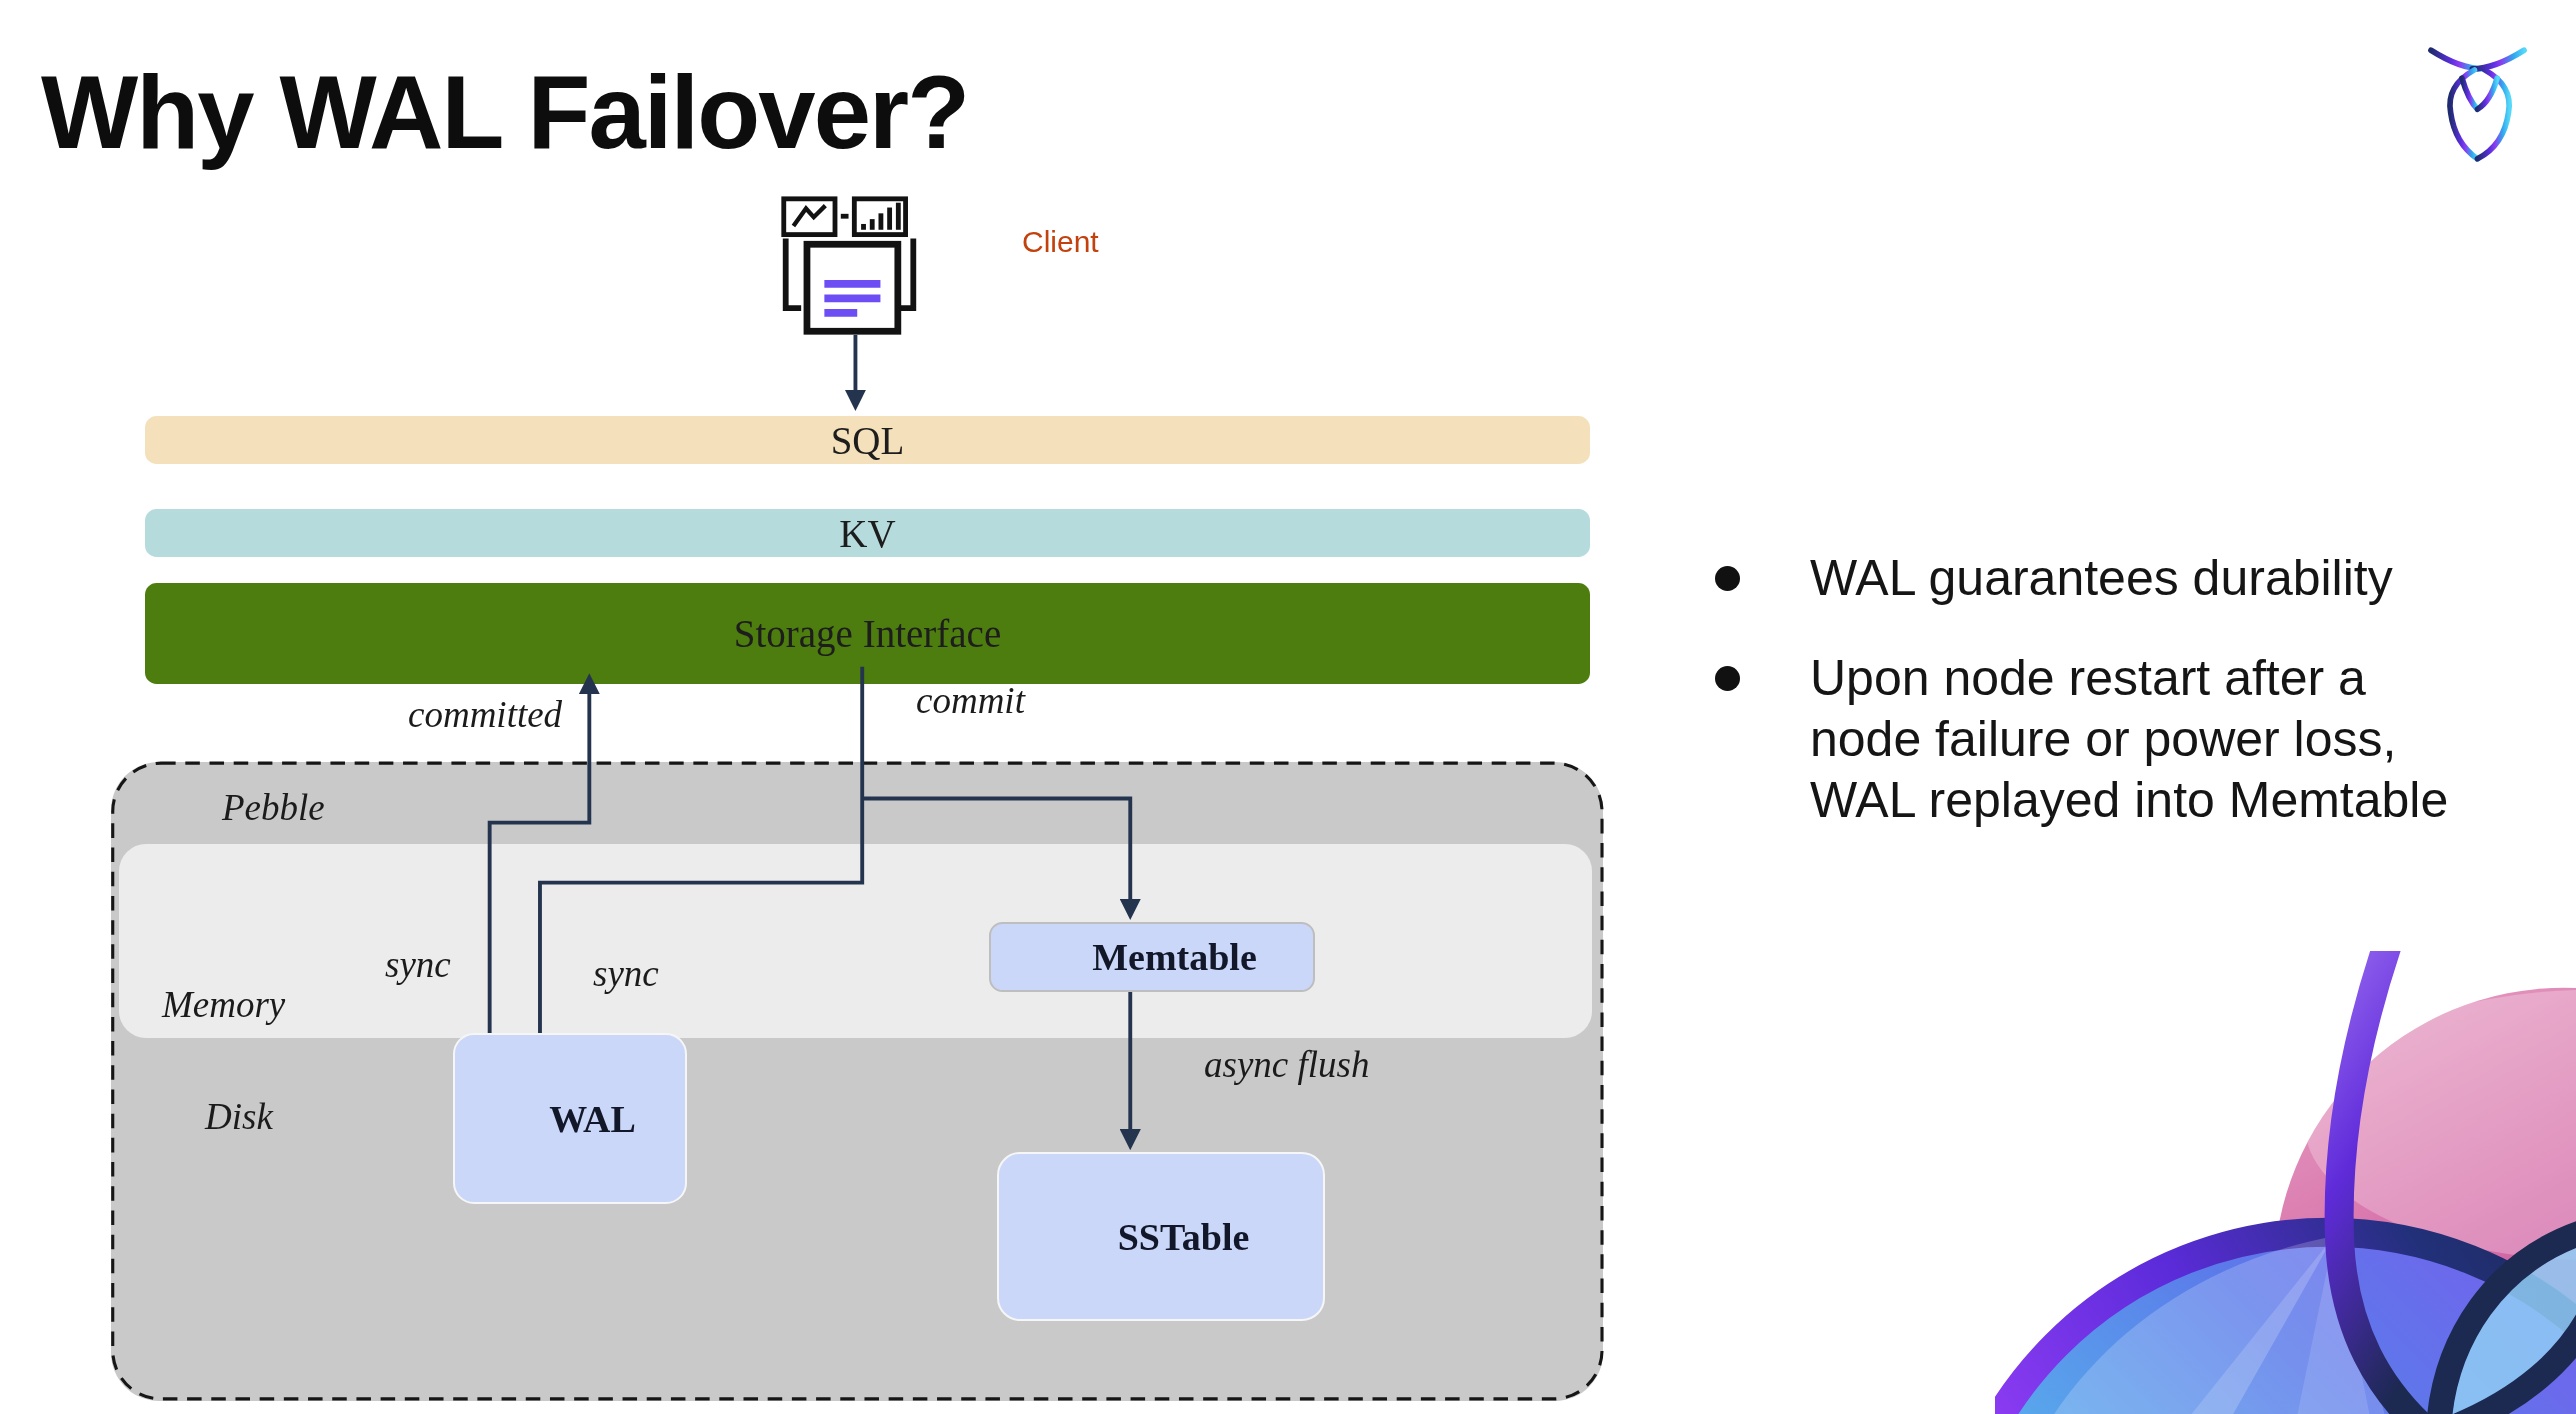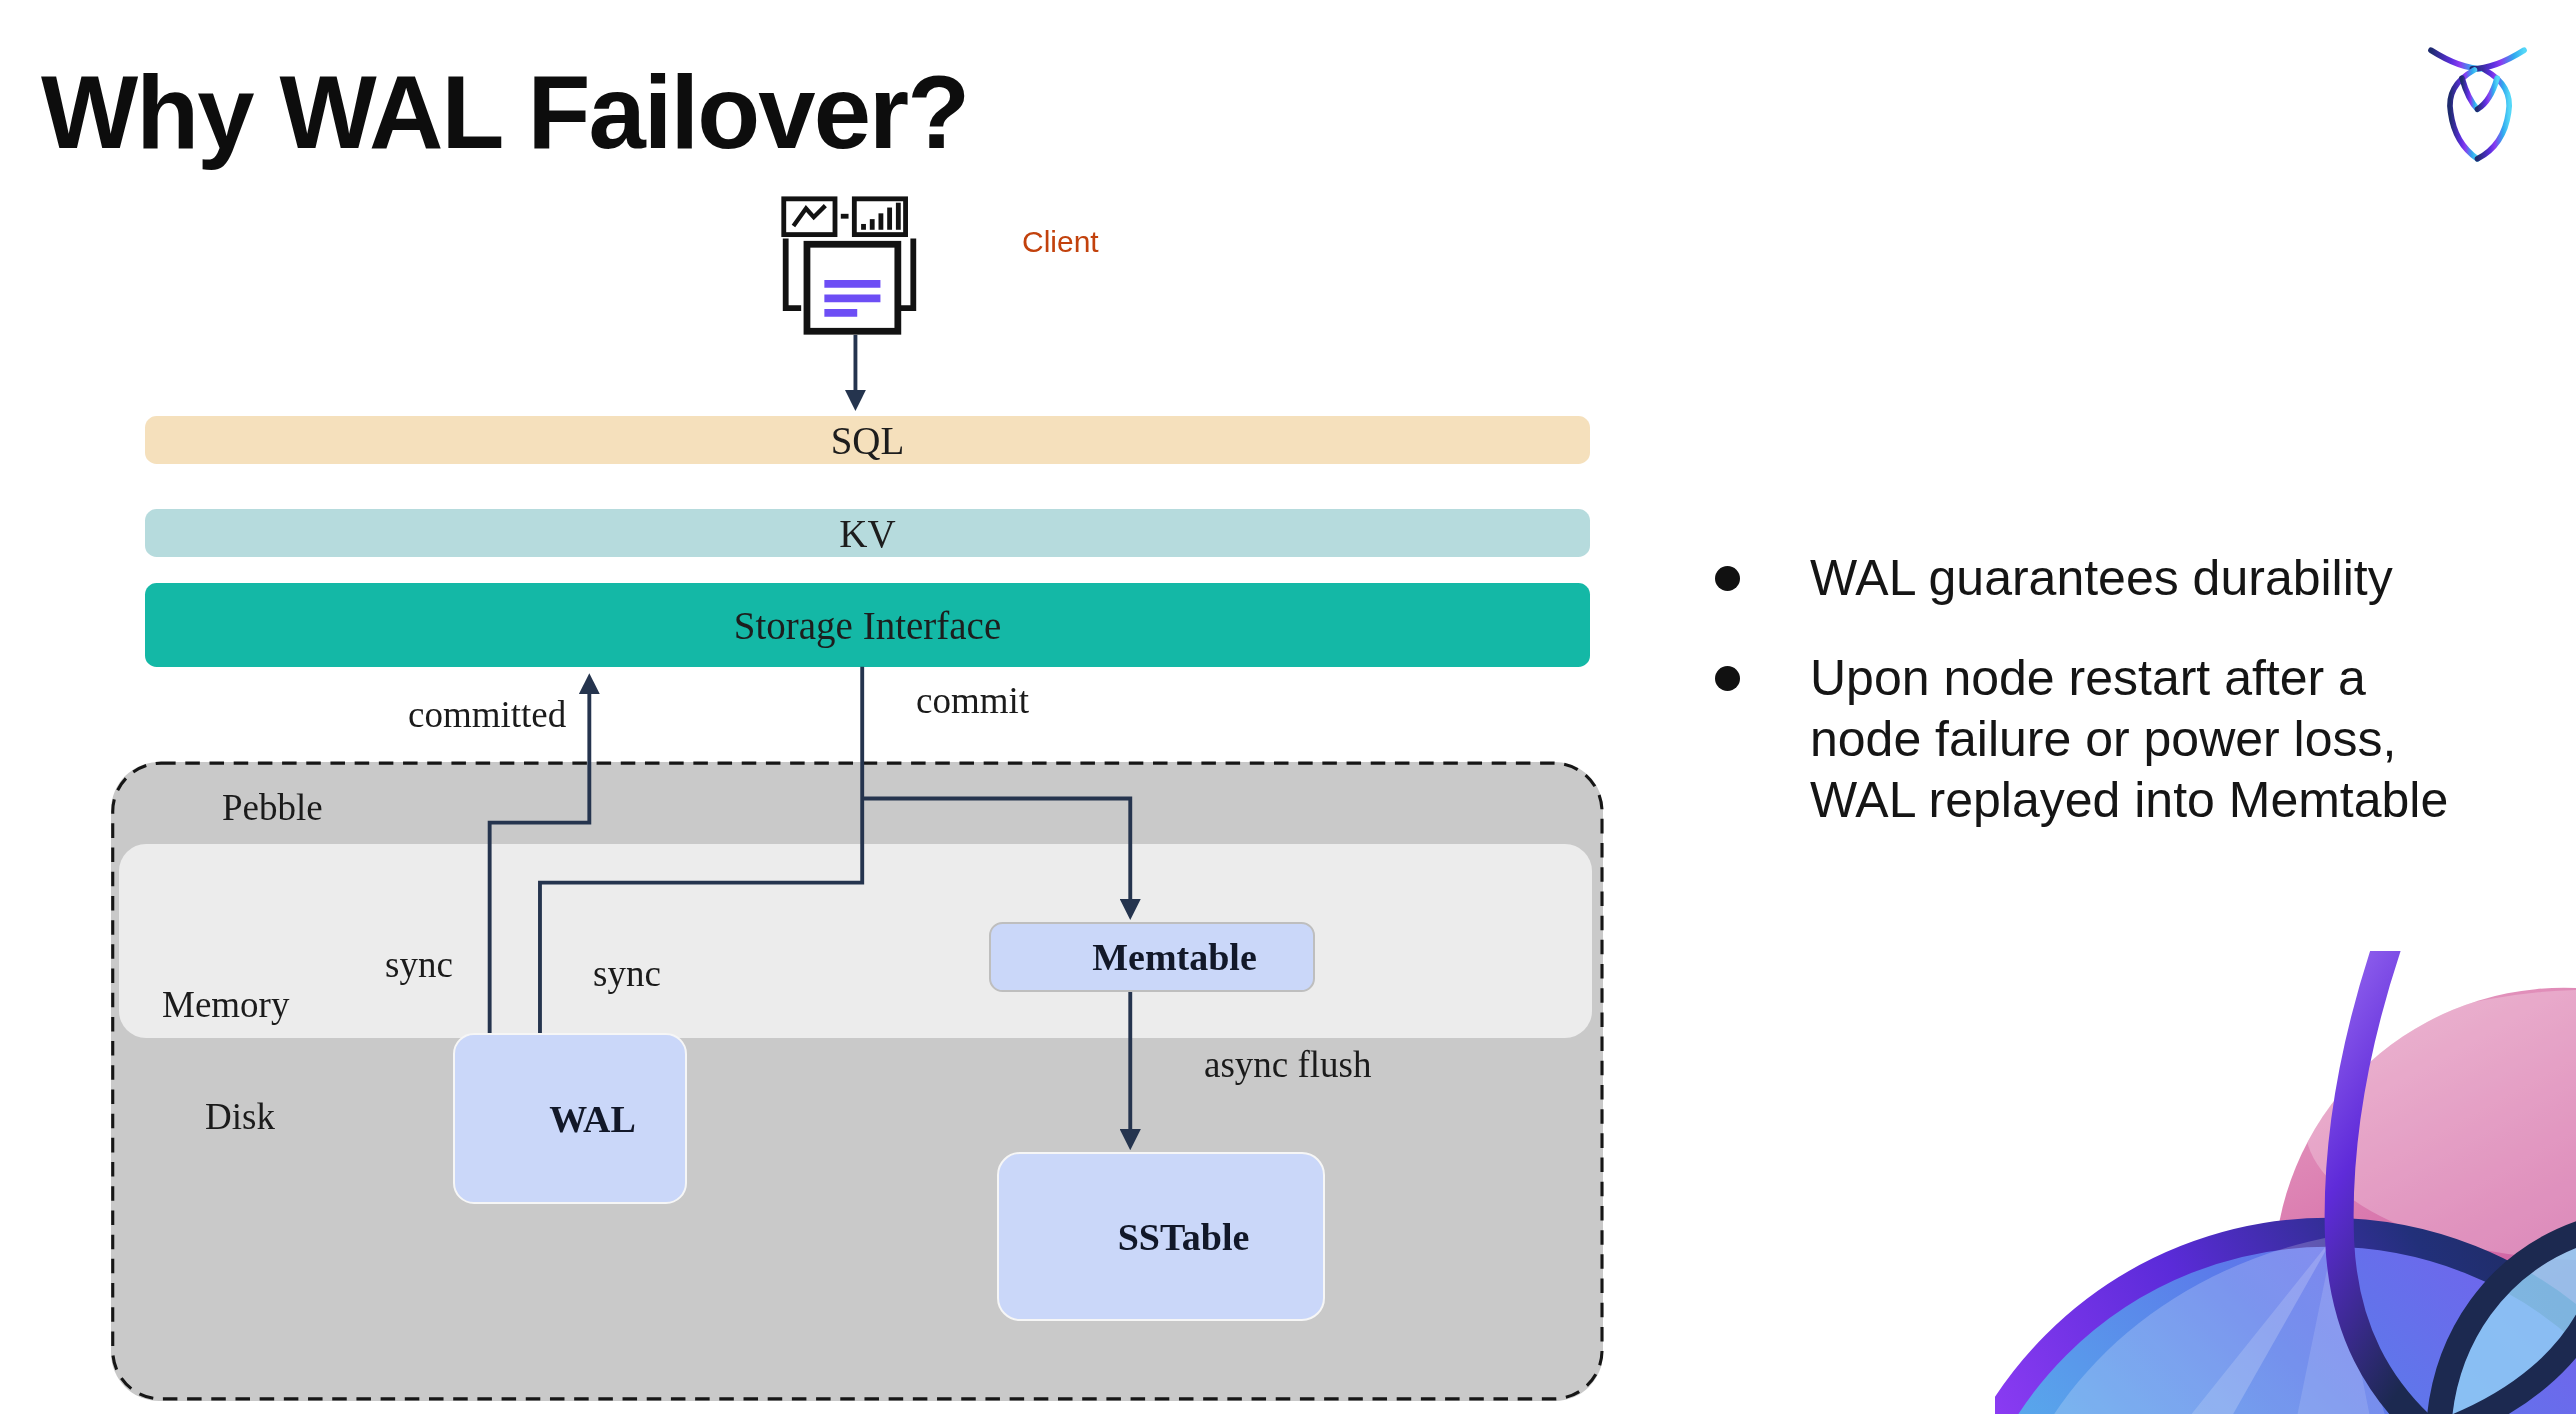--- a/index.html
+++ b/index.html
@@ -21,34 +21,35 @@
     left:1022px; top:225px; font-size:30px; color:#c2410c;
   }
 
   .layer {
     left:145px; width:1445px; border-radius:11.6px;
     display:flex; align-items:center; justify-content:center;
     font-family:"Liberation Serif", serif; font-size:39px; color:#1d1d1d;
   }
   .layer-sql     { top:416px; height:48px; background:#F5E0BC; }
   .layer-kv      { top:509px; height:48px; background:#B6DBDD;text-align:center; }
-  .layer-storage { top:583px; height:84px; background:#14b8a6;text-align:center; }
+  .layer-storage { top:583px; height:101px; background:#4d7c0f;text-align:center; }
 
   .pebble-box {
     left:111px; top:762px; width:1492px; height:639px;
     background:#C9C9C9; border-radius:48px;
   }
   .memory-band {
     left:119px; top:844px; width:1473px; height:194px;
     background:#ECECEC; border-radius:27px;
   }
 
   .d-label {
     font-family:"Liberation Serif", serif; font-size:37px; color:#1b1b1b;
     white-space:nowrap;
+    font-style:italic;
   }
   .lbl-pebble    { left:222px;  top:786px; }
   .lbl-memory    { left:162px;  top:983px; }
   .lbl-disk      { left:205px;  top:1095px; }
   .lbl-committed { left:408px;  top:693px; }
   .lbl-commit    { left:916px;  top:679px; }
   .lbl-sync1     { left:385px;  top:943px; }
   .lbl-sync2     { left:593px;  top:952px; }
   .lbl-async     { left:1204px; top:1043px; }
 

